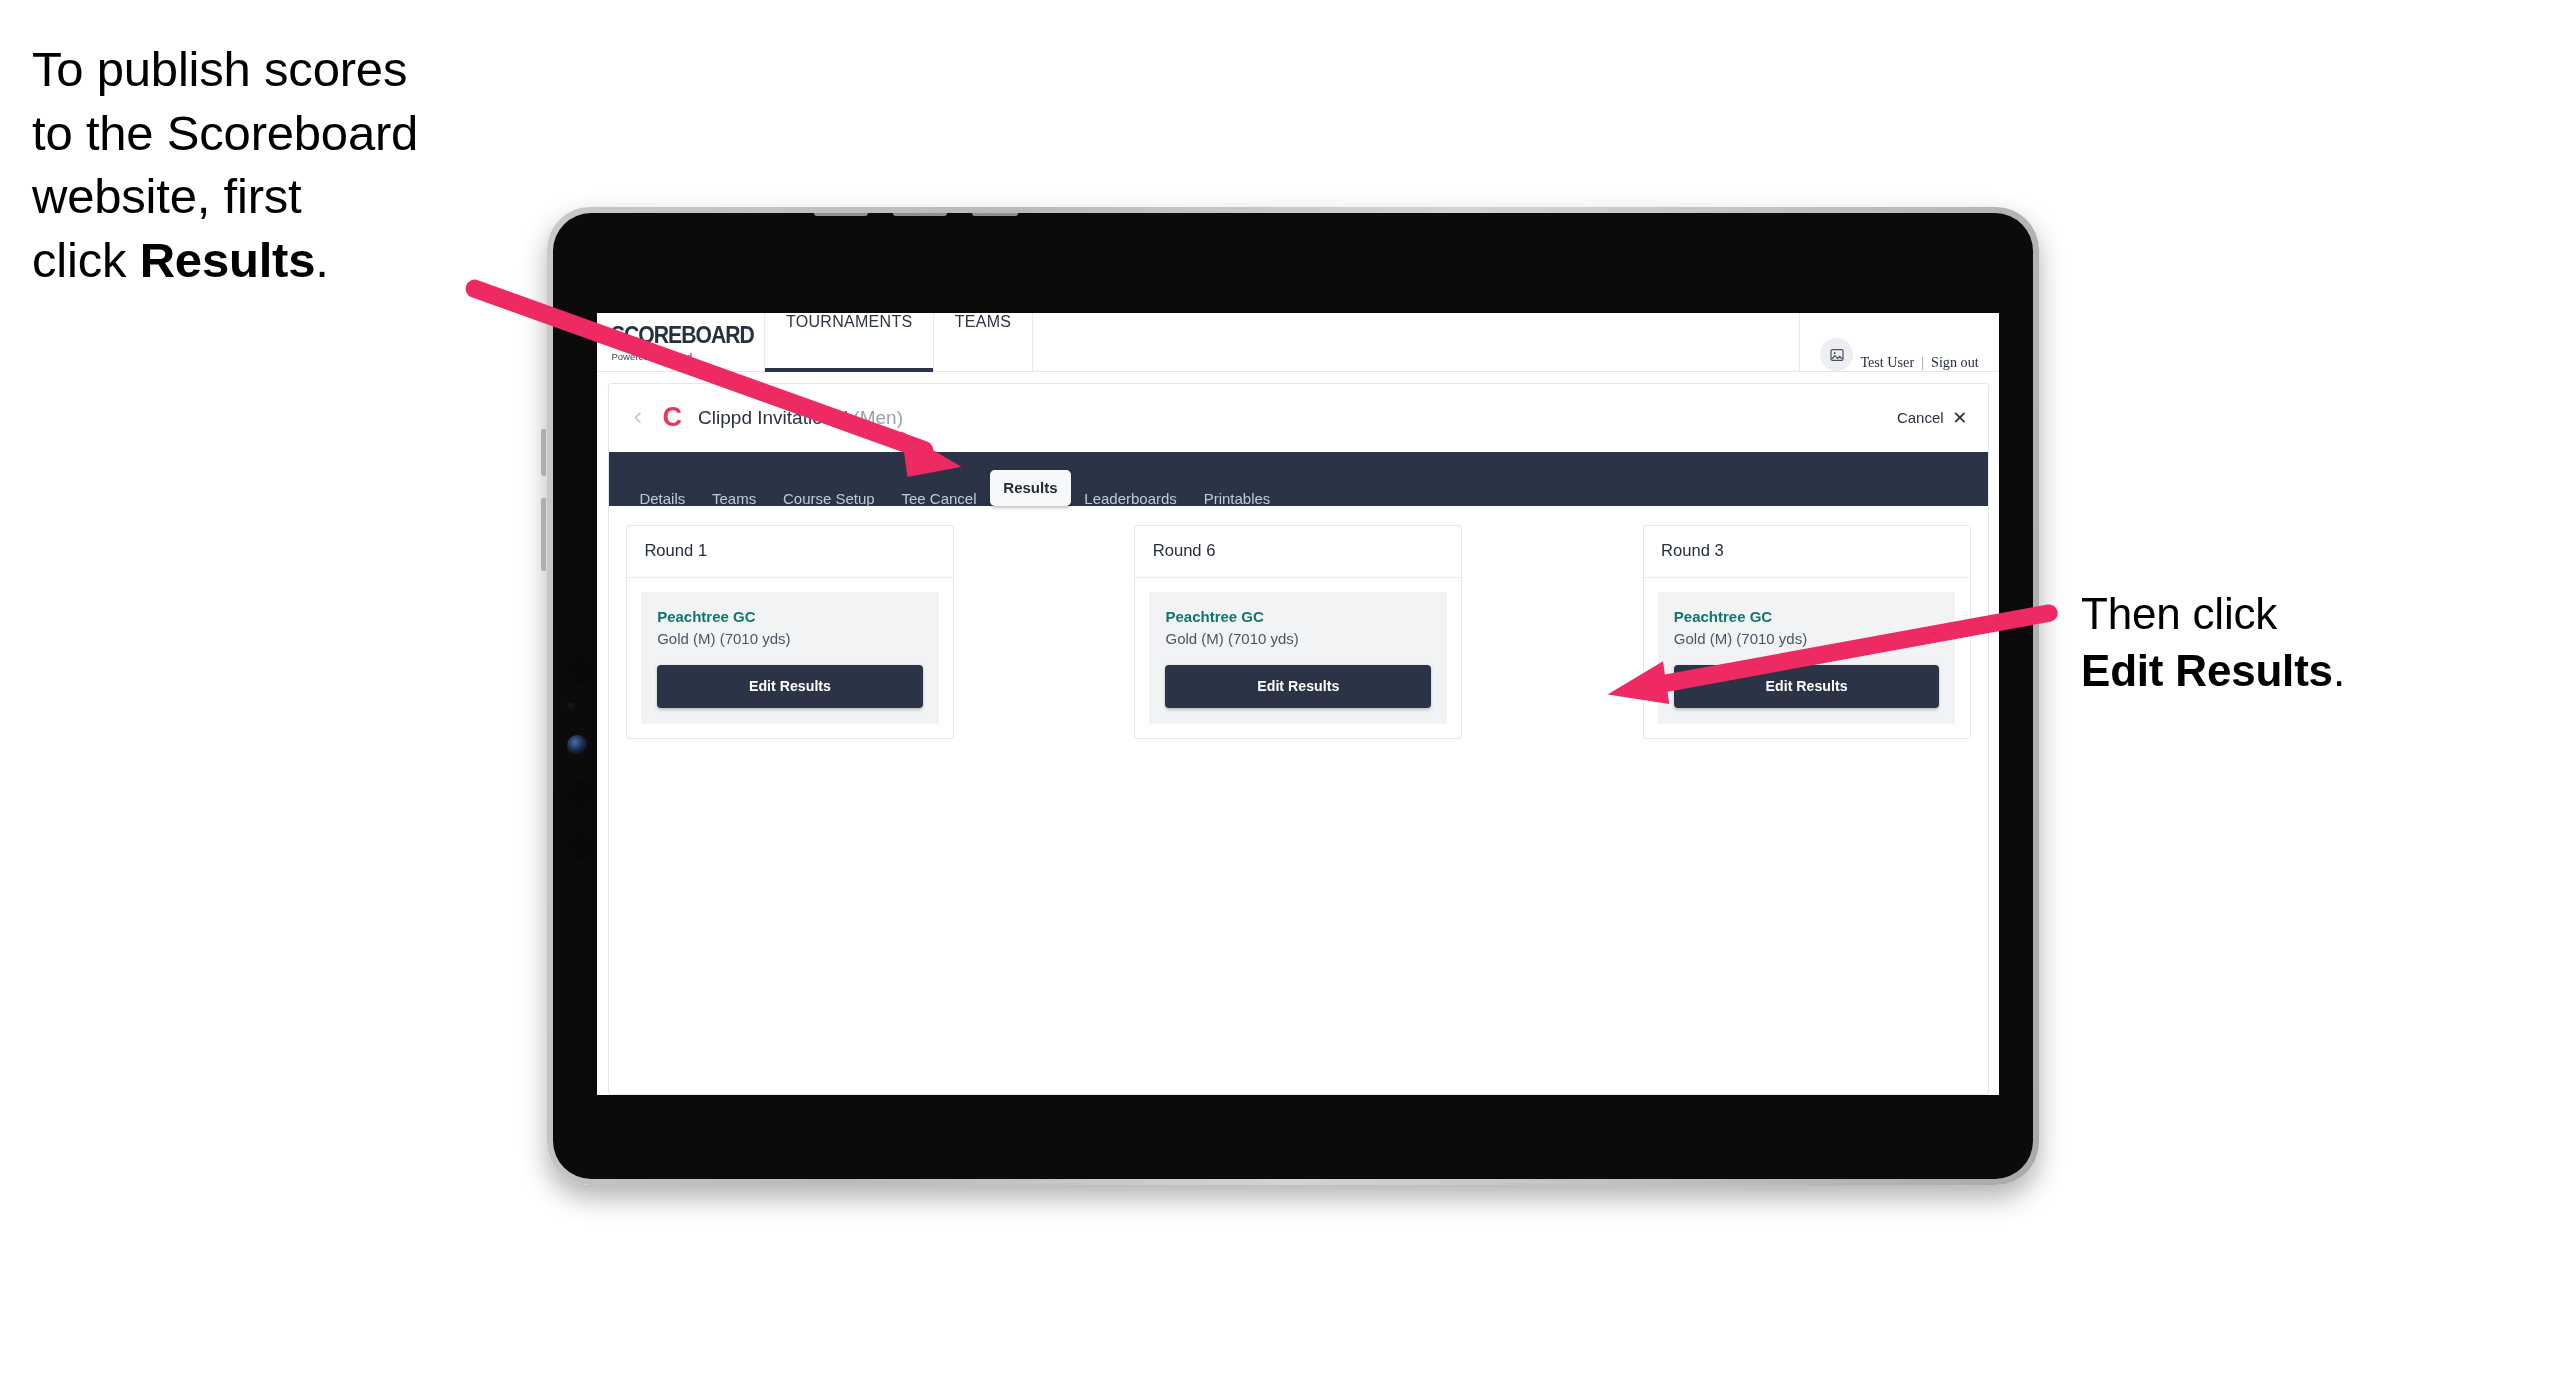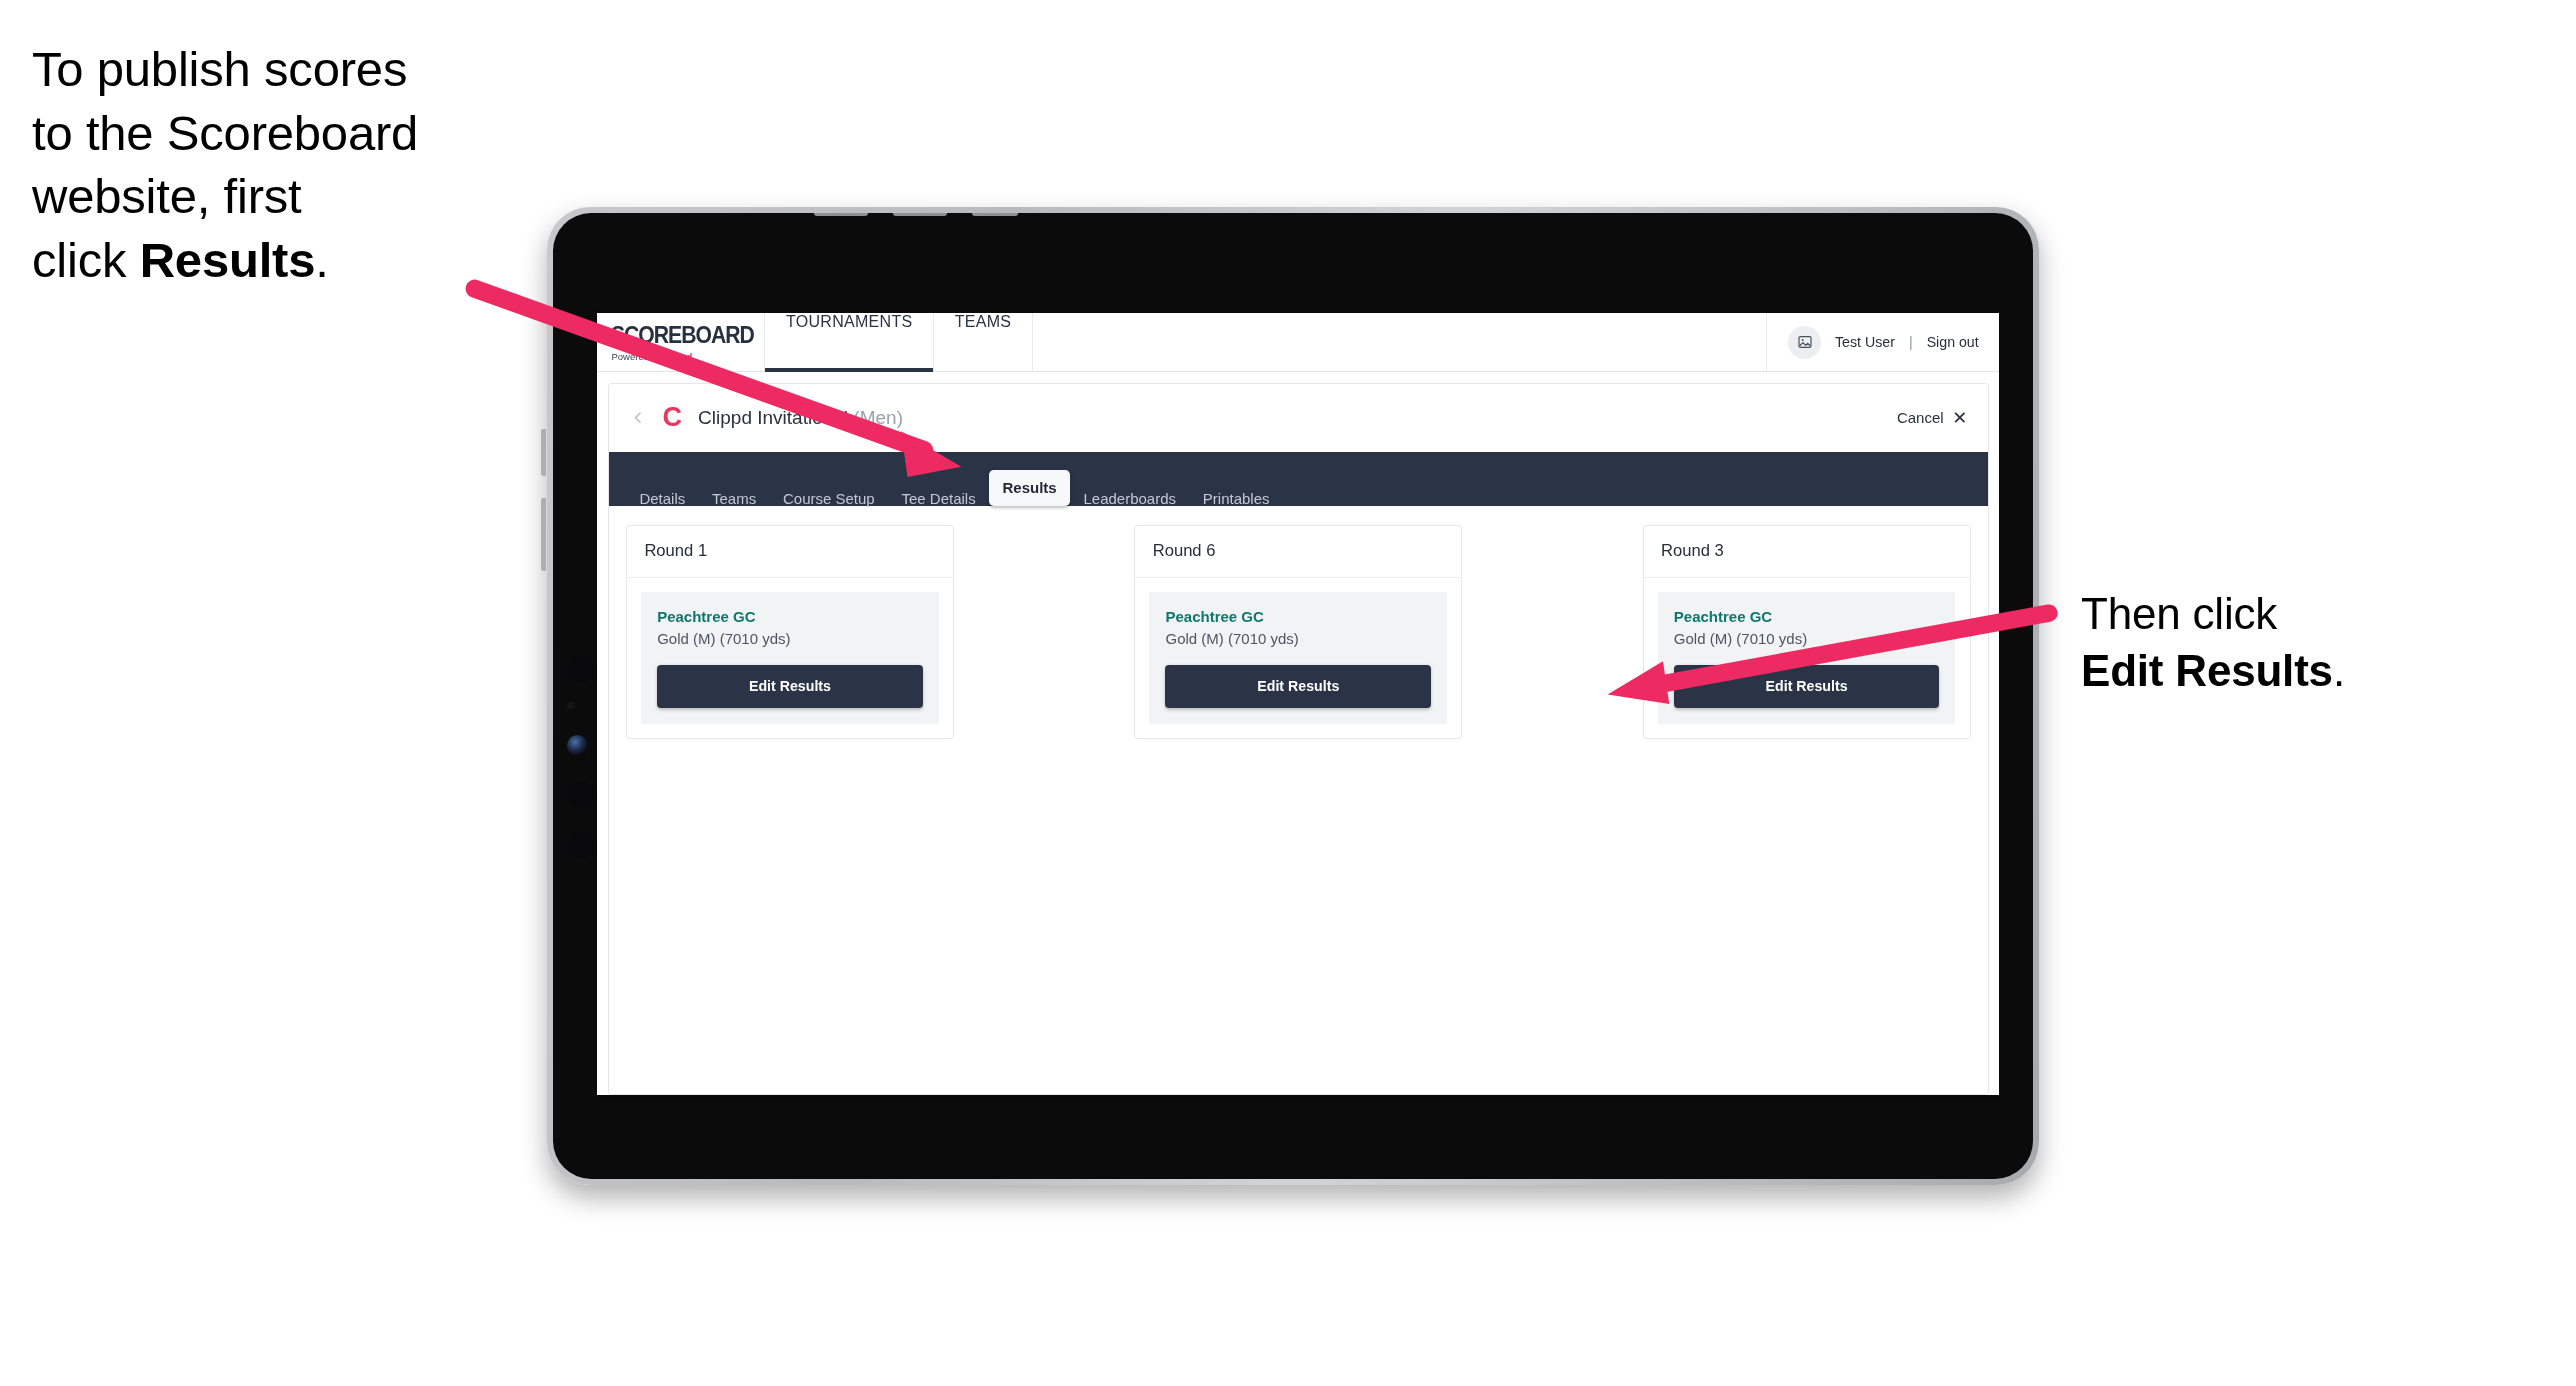--- a/index.html
+++ b/index.html
@@ -88,21 +88,21 @@
     font-size: 16px; color: #2b3342; letter-spacing: 0.3px;
     border-right: 0.8px solid #e9eaee; cursor: pointer;
     position: relative; background: #fff;
   }
   .gtab.active::after {
     content: ""; position: absolute; left: 0; right: 0; bottom: -0.8px;
     height: 4px; background: #2b3446;
   }
   #gheader-spacer { flex: 1; border-right: 0.8px solid #e9eaee; }
   #gheader-right {
-    display: flex; align-items: center; gap: 14px; padding: 0 20.6px;
+    display: flex; align-items: flex-end; gap: 7px; padding: 0 20.6px; font-family: Liberation Serif, serif;
   }
   #avatar {
     width: 33px; height: 33px; border-radius: 50%;
     background: #eceef1; display: flex; align-items: center; justify-content: center;
   }
   #avatar svg { width: 16px; height: 16px; }
   #user-name { font-size: 14.2px; color: #272f3d; }
   #divider-pipe { color: #8d95a3; font-size: 14.2px; }
   #signout { font-size: 14.2px; color: #272f3d; cursor: pointer; }
 
@@ -256,21 +256,21 @@
             <div id="cancel-btn">
               <span>Cancel</span>
               <span id="cancel-x">✕</span>
             </div>
           </div>
 
           <div id="navstrip">
             <div class="navitem">Details</div>
             <div class="navitem">Teams</div>
             <div class="navitem">Course Setup</div>
-            <div class="navitem">Tee Details</div>
+            <div class="navitem">Tee Cancel</div>
             <div class="navitem active">Results</div>
             <div class="navitem">Leaderboards</div>
             <div class="navitem">Printables</div>
           </div>
 
           <div id="rounds">
 
             <div class="round-card">
               <div class="round-head">Round 1</div>
               <div class="round-body">

